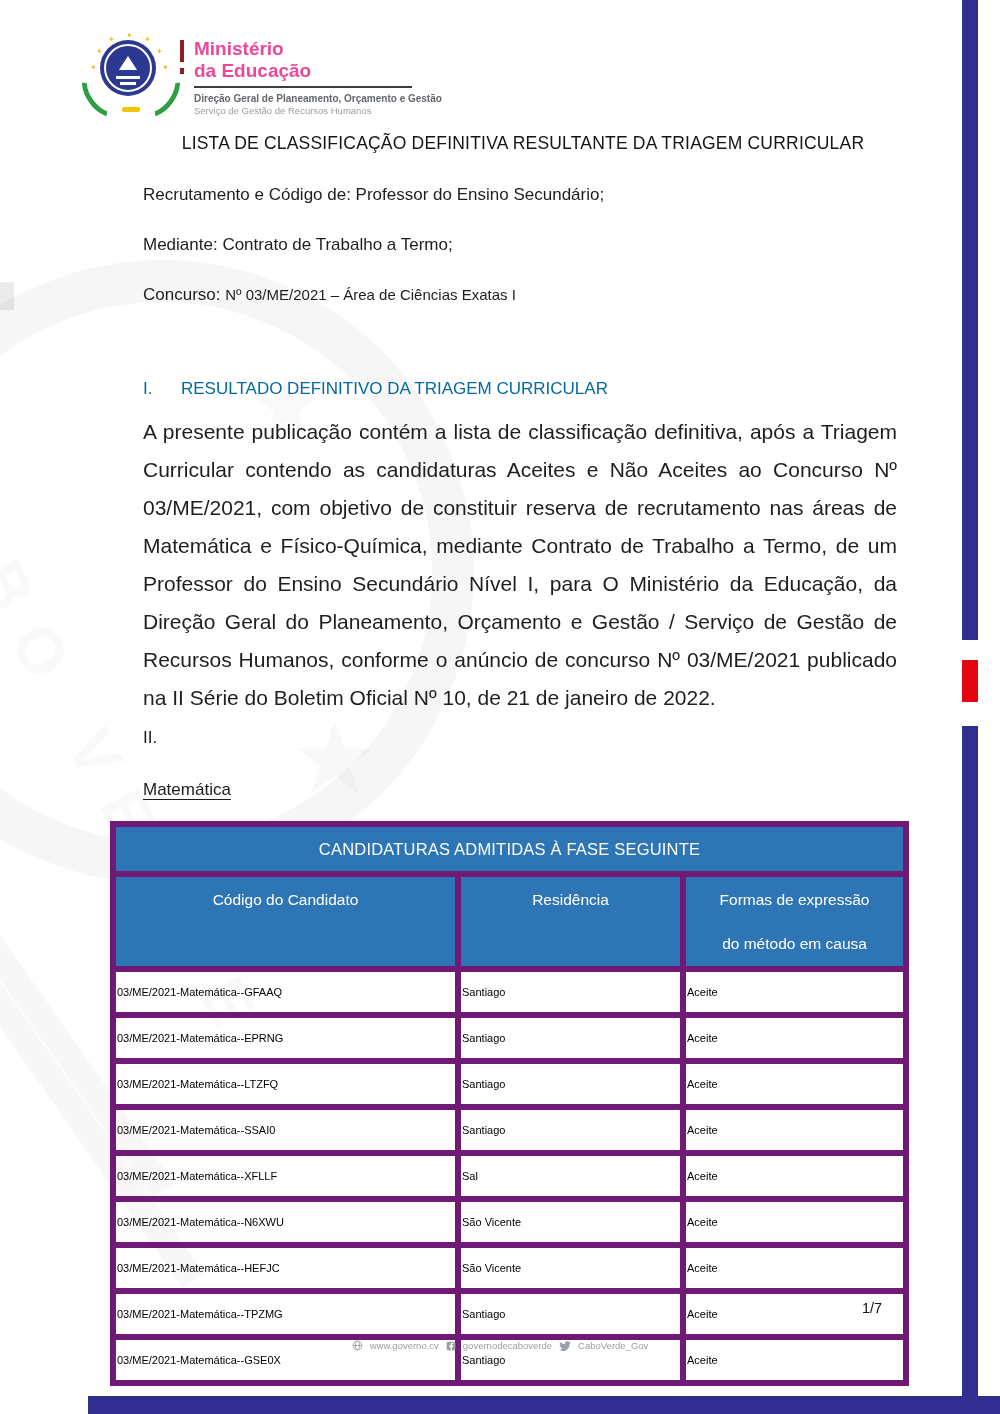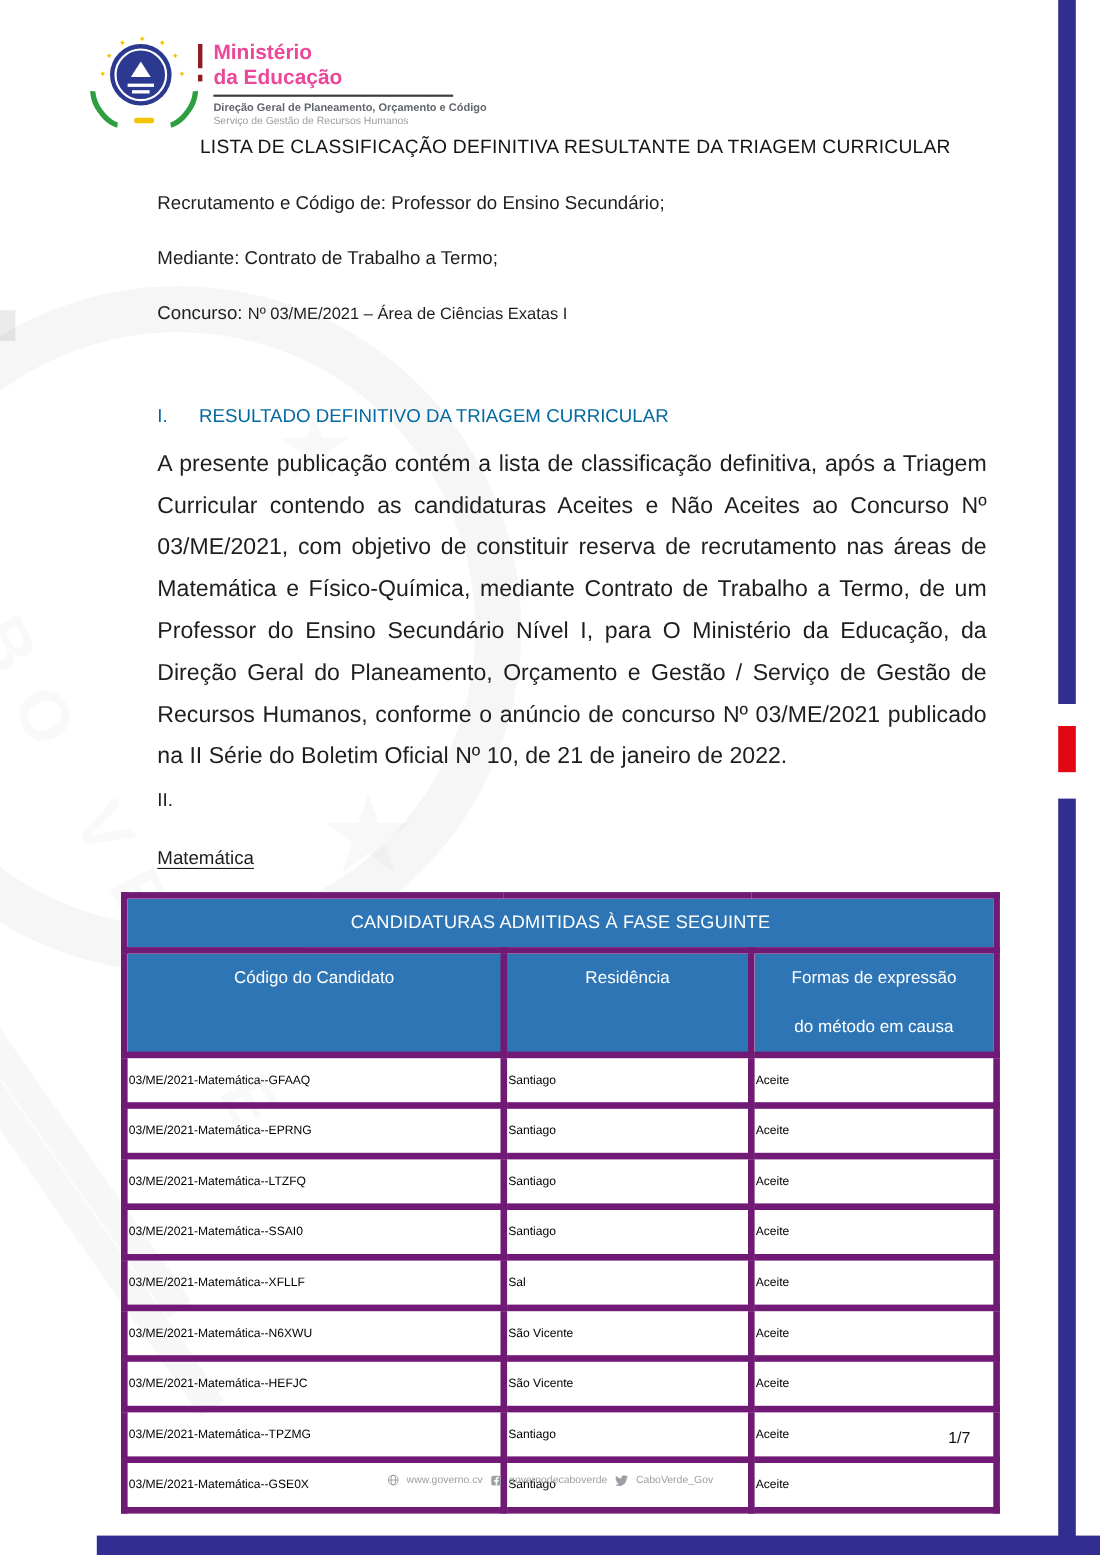--- a/index.html
+++ b/index.html
@@ -51,21 +51,21 @@
   .logo-sep{width:4px;margin:4px 10px 0 6px;}
   .logo-sep .a{width:4px;height:22px;background:#8f1d22;}
   .logo-sep .b{width:4px;height:6px;background:#8f1d22;margin-top:6px;}
   .logo-text{padding-top:2px;}
   .logo-text .l1,.logo-text .l2{font-size:19px;font-weight:bold;color:#ec4899;line-height:22px;}
   .logo-text .rule{width:218px;height:2px;background:#3d3d3d;margin:4px 0 4px 0;}
   .logo-text .l3{font-size:10px;font-weight:bold;color:#63676c;line-height:13px;}
   .logo-text .l4{font-size:9.5px;color:#989da2;line-height:12px;}
 
   
-  .doc{position:absolute;left:110px;top:122px;width:793px;}
+  .doc{position:absolute;left:110px;top:132px;width:793px;}
   .doc-title{margin:0 0 0 33px;text-align:center;font-size:17.5px;letter-spacing:0.2px;
     color:#151515;line-height:22px;}
   .hline{margin:33px 0 0 33px;font-size:17px;color:#1e1e1e;}
   .hline.m1{margin-top:31px;}
   .hline.m2{margin-top:30px;}
   .hline.m3{margin-top:30px;}
   .concurso-val{font-size:15px;}
   .sec-head{margin:74px 0 0 33px;font-size:17px;color:#0369a1;}
   .sec-head .num{display:inline-block;width:38px;}
   .para{margin:14px 0 0 33px;width:754px;text-align:justify;font-size:21px;
@@ -130,21 +130,21 @@
       <div class="ribbon"></div>
     </div>
     <div class="logo-sep">
       <div class="a"></div>
         <div class="b"></div>
     </div>
     <div class="logo-text">
       <div class="l1">Ministério</div>
       <div class="l2">da Educação</div>
       <div class="rule"></div>
-      <div class="l3">Direção Geral de Planeamento, Orçamento e Código</div>
+      <div class="l3">Direção Geral de Planeamento, Orçamento e Gestão</div>
       <div class="l4">Serviço de Gestão de Recursos Humanos</div>
     </div>
   </div>
 
   <div class="doc">
     <div class="doc-title">LISTA DE CLASSIFICAÇÃO DEFINITIVA RESULTANTE DA TRIAGEM CURRICULAR</div>
     <div class="hline m1">Recrutamento e Código de: Professor do Ensino Secundário;</div>
     <div class="hline m2">Mediante: Contrato de Trabalho a Termo;</div>
     <div class="hline m3"><span>Concurso: </span><span class="concurso-val">Nº 03/ME/2021 – Área de Ciências Exatas I</span></div>
 

